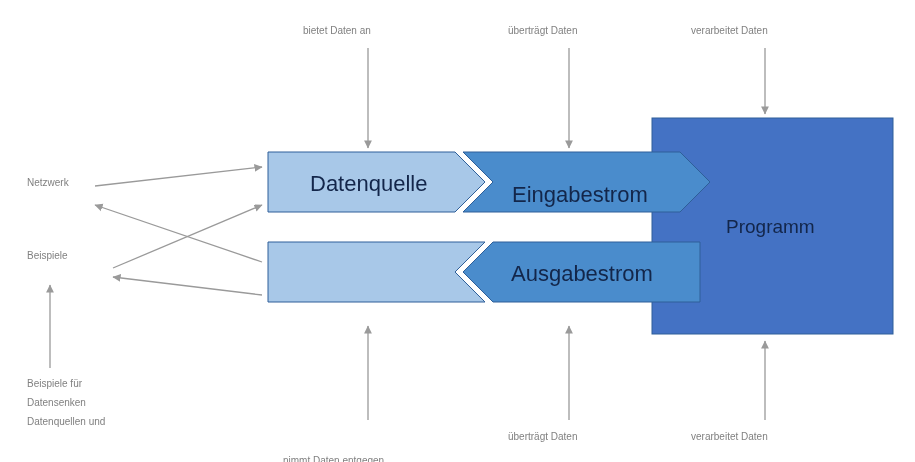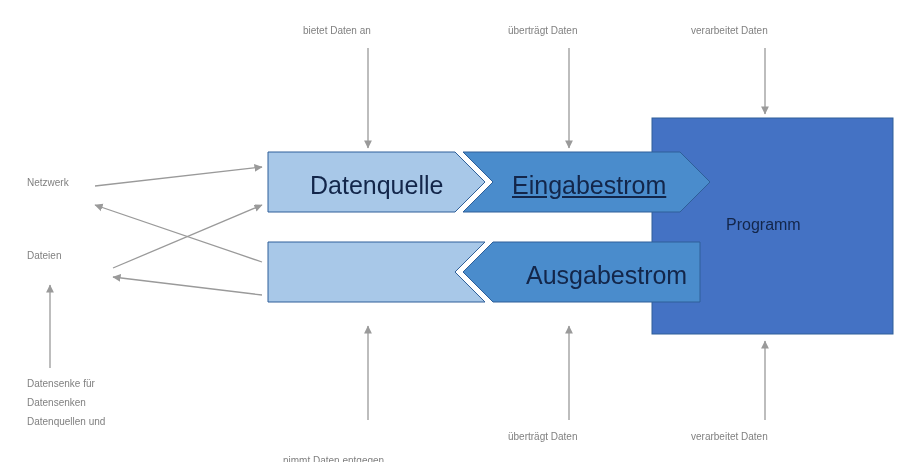--- a/index.html
+++ b/index.html
@@ -1,21 +1,21 @@
 <!DOCTYPE html>
 <html><head>
 <meta charset="utf-8">
 <style>
   html,body{margin:0;padding:0;background:#ffffff;}
   body{width:915px;height:462px;font-family:"Liberation Sans",sans-serif;overflow:hidden;}
   #stage{position:relative;width:915px;height:462px;background:#fff;}
   svg.layer{position:absolute;left:0;top:0;width:915px;height:462px;}
   .ann{position:absolute;color:#808080;font-size:10px;line-height:19px;white-space:nowrap;}
-  .shape-label{position:absolute;color:#13264a;font-size:25px;white-space:nowrap;}
-  .prog-label{position:absolute;color:#13264a;font-size:16px;white-space:nowrap;}
+  .shape-label{position:absolute;color:#13264a;font-size:22px;white-space:nowrap;}
+  .prog-label{position:absolute;color:#13264a;font-size:19px;white-space:nowrap;}
 </style>
 </head>
 <body>
 
 <div id="stage">
 
   <svg class="layer" viewBox="0 0 915 462">
     <defs>
       <marker id="ah" markerWidth="9" markerHeight="9" refX="7.6" refY="4.5" orient="auto" markerUnits="userSpaceOnUse">
         <path d="M0,0.6 L8.2,4.5 L0,8.4 z" fill="#9a9a9a"></path>
@@ -49,34 +49,34 @@
     <path d="M463,152 L680,152 L710,182 L680,212 L463,212 L493,182 Z" fill="#4a8ccc" stroke="#2e5f99" stroke-width="1"></path>
 
     <path d="M268,242 L485,242 L455,272 L485,302 L268,302 Z" fill="#a8c8e8" stroke="#2e5f99" stroke-width="1"></path>
 
     <path d="M493,242 L700,242 L700,302 L493,302 L463,272 Z" fill="#4a8ccc" stroke="#2e5f99" stroke-width="1"></path>
 
     <path d="M700,242 L700,302 L730,272 Z" fill="#4a8ccc" stroke="none" opacity="0"></path>
   </svg>
 
   <div class="shape-label" style="left:310px;top:171px;">Datenquelle</div>
-  <div class="shape-label" style="left:512px;top:171px;text-decoration:underline;">Eingabestrom</div>
-  <div class="shape-label" style="left:511px;top:261px;margin-left:15px;">Ausgabestrom</div>
+  <div class="shape-label" style="left:512px;top:182px;">Eingabestrom</div>
+  <div class="shape-label" style="left:511px;top:261px;">Ausgabestrom</div>
   <div class="prog-label" style="left:726px;top:216px;">Programm</div>
 
   <div class="ann" style="left:303px;top:21px;">bietet Daten an</div>
   <div class="ann" style="left:508px;top:21px;">überträgt Daten</div>
   <div class="ann" style="left:691px;top:21px;">verarbeitet Daten</div>
 
   <div class="ann" style="left:283px;top:451px;">nimmt Daten entgegen</div>
   <div class="ann" style="left:508px;top:427px;">überträgt Daten</div>
   <div class="ann" style="left:691px;top:427px;">verarbeitet Daten</div>
 
   <div class="ann" style="left:27px;top:173px;">Netzwerk</div>
-  <div class="ann" style="left:27px;top:246px;">Dateien</div>
+  <div class="ann" style="left:27px;top:246px;">Beispiele</div>
 
   <div style="position:absolute;left:27px;top:374px;">
-    <div class="ann" style="position:static;">Datensenke für</div>
+    <div class="ann" style="position:static;">Beispiele für</div>
     <div class="ann" style="position:static;">Datensenken</div>
     <div class="ann" style="position:static;">Datenquellen und</div>
   </div>
 
 </div>
 
 </body></html>

